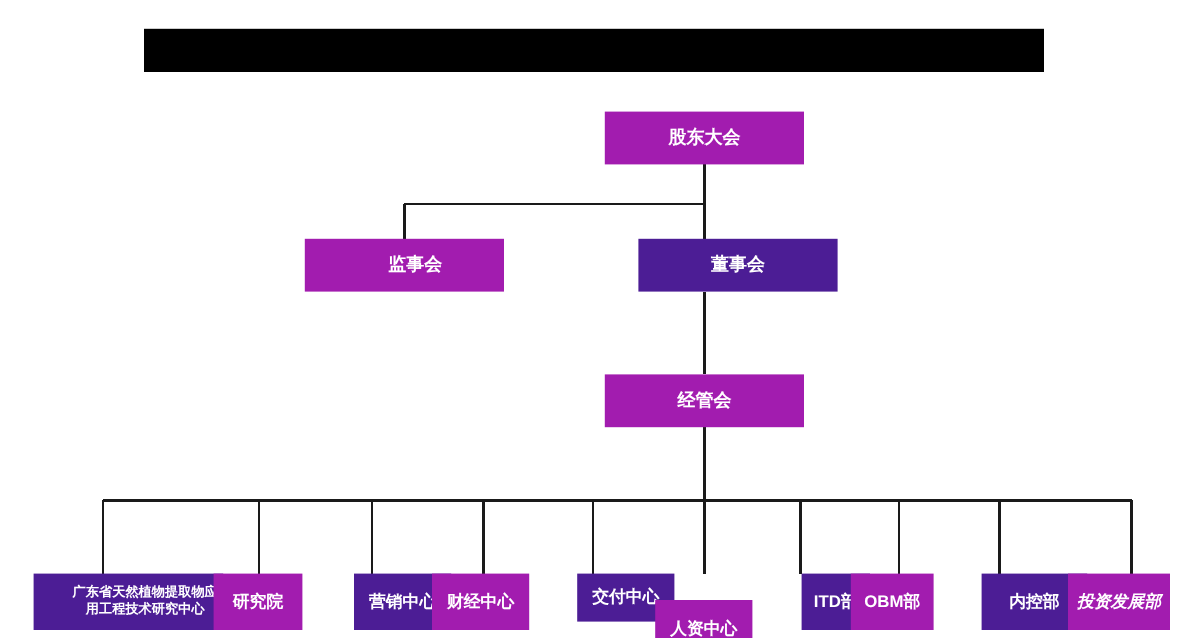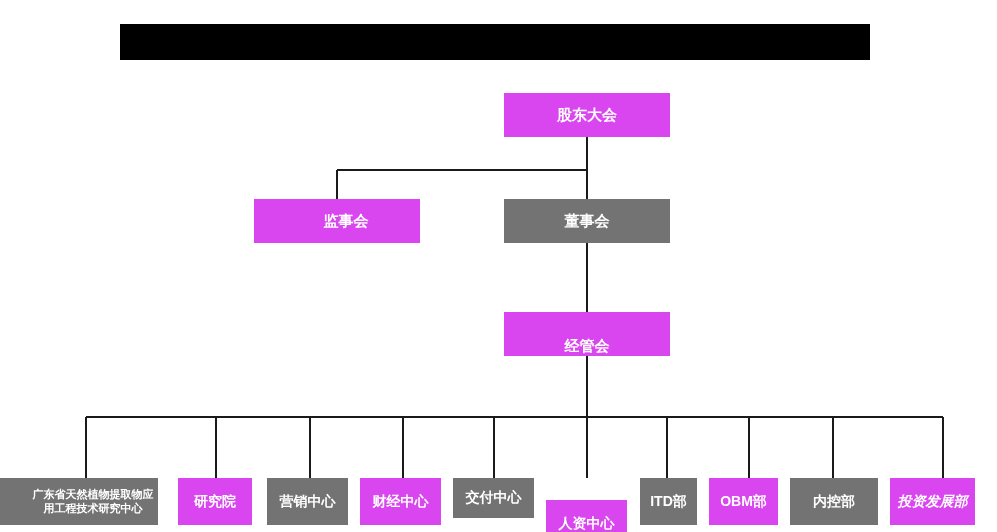--- a/index.html
+++ b/index.html
@@ -40,22 +40,22 @@
     box-sizing: border-box;
     user-select: none;
   }
   .node-label {
     display: block;
     width: 100%;
     padding: 0 4px;
     box-sizing: border-box;
     white-space: pre-line;
   }
-  .tone-dark  { background: #d946ef; }
-  .tone-light { background: #737373; }
+  .tone-dark  { background: #a21caf; }
+  .tone-light { background: #4c1d95; margin-left: 28px; }
   .fs-15 { font-size: 15px; }
   .fs-14 { font-size: 14px; text-align: center; }
   .fs-11 { font-size: 11px; padding-left: 28px; }
 </style>
 </head>
 <body>
 
 <div id="canvas" style="width: 997px; height: 532px; background: rgb(255, 255, 255);">
 
   <div class="redaction-bar" id="redaction-bar" style="left: 120px; top: 24px; width: 750px; height: 36px; background: rgb(0, 0, 0);"></div>
@@ -82,21 +82,21 @@
   <div id="nodes-layer">
       <div class="node tone-dark fs-15" style="left: 504px; top: 93px; width: 166px; height: 44px;">
         <span class="node-label">股东大会</span>
       </div>
       <div class="node tone-dark fs-15" style="left: 254px; top: 199px; width: 166px; height: 44px; padding-left: 18px;">
         <span class="node-label">监事会</span>
       </div>
       <div class="node tone-light fs-15" style="left: 504px; top: 199px; width: 166px; height: 44px;">
         <span class="node-label">董事会</span>
       </div>
-      <div class="node tone-dark fs-15" style="left: 504px; top: 312px; width: 166px; height: 44px; align-items: flex-end;">
+      <div class="node tone-dark fs-15" style="left: 504px; top: 312px; width: 166px; height: 44px;">
         <span class="node-label">经管会</span>
       </div>
       <div class="node tone-light fs-11" style="left: 0px; top: 478px; width: 158px; height: 47px;">
         <span class="node-label">广东省天然植物提取物应
 用工程技术研究中心</span>
       </div>
       <div class="node tone-dark fs-14" style="left: 178px; top: 478px; width: 74px; height: 47px;">
         <span class="node-label">研究院</span>
       </div>
       <div class="node tone-light fs-14" style="left: 267px; top: 478px; width: 81px; height: 47px;">

